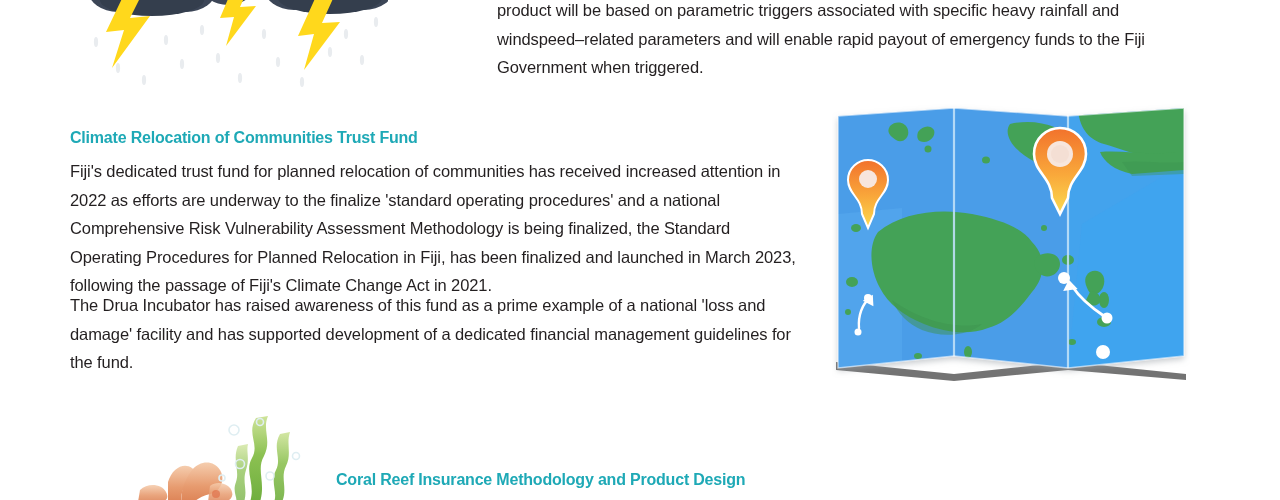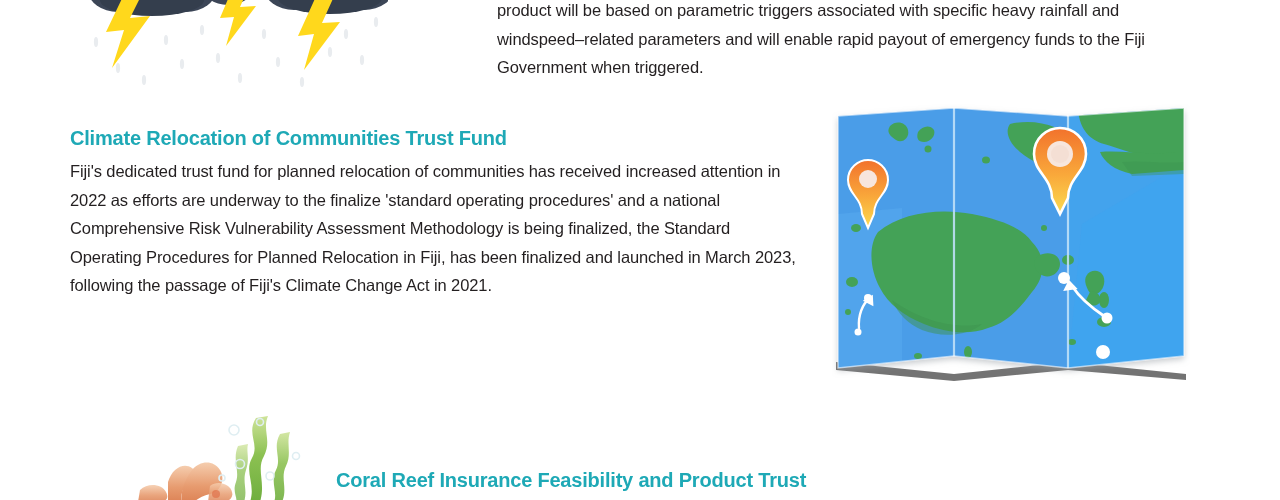--- a/index.html
+++ b/index.html
@@ -22,21 +22,21 @@
     font-size:16.5px;
     line-height:28.5px;
     color:#231f20;
     letter-spacing:-0.1px;
     white-space:pre-wrap;
   }
   .section-heading {
     position:absolute;
     font-family:"Liberation Sans", sans-serif;
     font-weight:bold;
-    font-size:20px;
+    font-size:16px;
     line-height:24px;
     color:#1ea9b6;
     letter-spacing:-0.2px;
     white-space:nowrap;
   }
 
   #intro-text   { left:497px; top:-4px;  width:690px; }
   #crc-heading  { left:70px;  top:126px; }
   #crc-para-1   { left:70px;  top:157px; width:730px; }
   #crc-para-2   { left:70px;  top:291px; width:730px; }
@@ -123,20 +123,21 @@
       </g>
     </svg>
   </div>
 
   <div class="body-text" id="intro-text">product will be based on parametric triggers associated with specific heavy rainfall and windspeed–related parameters and will enable rapid payout of emergency funds to the Fiji Government when triggered.</div>
 
   <div class="section-heading" id="crc-heading">Climate Relocation of Communities Trust Fund</div>
 
   <div class="body-text" id="crc-para-1">Fiji's dedicated trust fund for planned relocation of communities has received increased attention in 2022 as efforts are underway to the finalize 'standard operating procedures' and a national  Comprehensive Risk Vulnerability Assessment Methodology is being finalized, the Standard Operating Procedures for Planned Relocation in Fiji, has been finalized and launched in March 2023, following the passage of Fiji's Climate Change Act in 2021.</div>
 
+  <div class="body-text" id="crc-para-2">The Drua Incubator has raised awareness of this fund as a prime example of a national 'loss and damage' facility and has supported development of a dedicated financial management guidelines for the fund.</div>
 
   <div id="map-wrap">
     <svg width="358" height="282" viewBox="0 0 358 282" xmlns="http://www.w3.org/2000/svg">
       <defs>
         <clipPath id="mapClip">
           <path d="M6,12 L122,4 L236,12 L352,4 L352,252 L236,264 L122,252 L6,264 Z"></path>
         </clipPath>
         <linearGradient id="pinG" x1="0" y1="0" x2="0" y2="1">
           <stop offset="0%" stop-color="#f2722c"></stop>
           <stop offset="55%" stop-color="#f9a93b"></stop>
@@ -268,15 +269,15 @@
         <circle cx="124" cy="18" r="5"></circle>
         <circle cx="150" cy="10" r="3.5"></circle>
         <circle cx="130" cy="52" r="4.5"></circle>
         <circle cx="160" cy="64" r="4"></circle>
         <circle cx="112" cy="66" r="3"></circle>
         <circle cx="186" cy="44" r="3.5"></circle>
       </g>
     </svg>
   </div>
 
-  <div class="section-heading" id="coral-heading">Coral Reef Insurance Feasibility and Product Trust</div>
+  <div class="section-heading" id="coral-heading">Coral Reef Insurance Methodology and Product Design</div>
 
 </div>
 
 </body></html>

